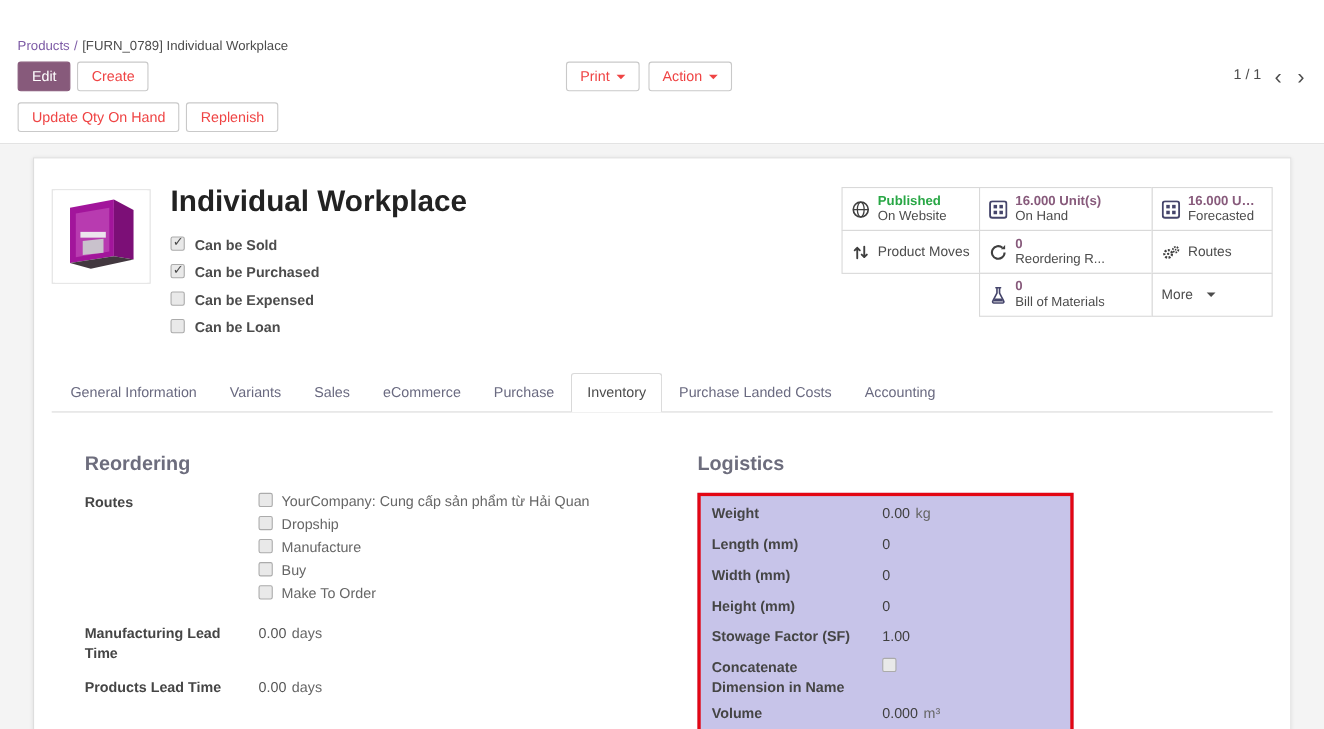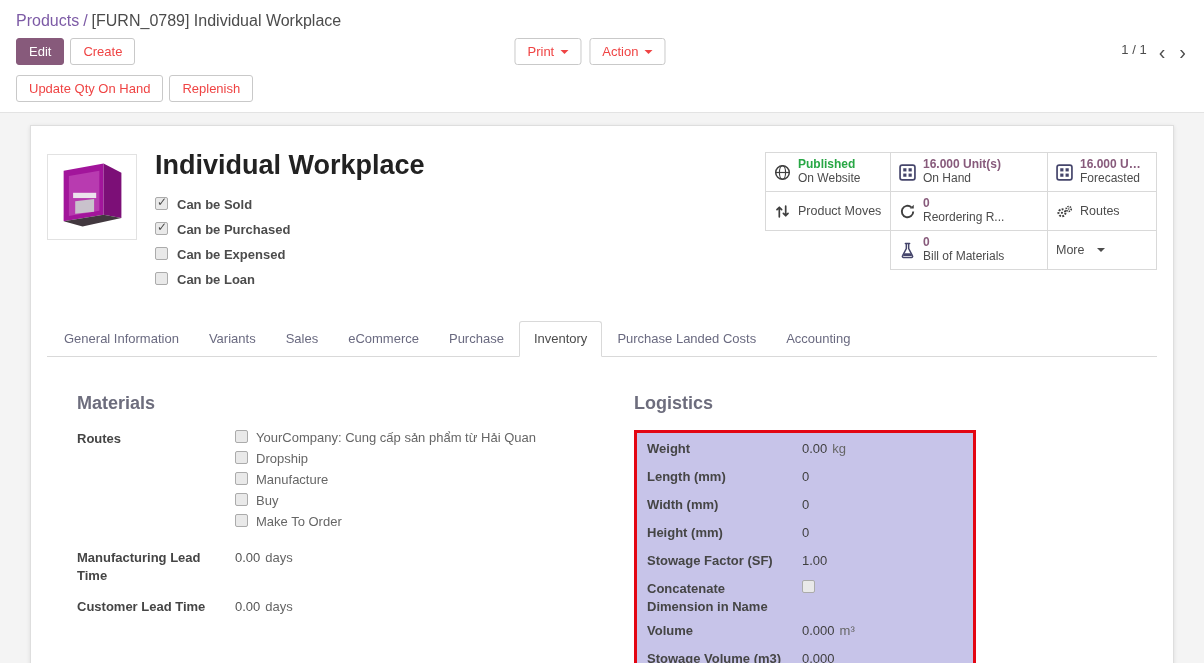--- a/index.html
+++ b/index.html
@@ -1,21 +1,21 @@
 <!DOCTYPE html>
 <html><head>
 <meta charset="utf-8">
 <style>
   * { box-sizing: border-box; margin: 0; padding: 0; }
   html,body { width:1204px; height:663px; overflow:hidden; background:#fff;
     font-family:"Liberation Sans","DejaVu Sans",sans-serif; font-size:13px; color:#4c4c4c; }
 
   
   .control-panel { background:#fff; padding:6px 16px 10px; border-bottom:1px solid #e3e3e3; }
-  .breadcrumb { font-size:16px; padding:6px 0 8px; }
+  .breadcrumb { font-size:12px; padding:6px 0 8px;margin-top:22px; }
   .breadcrumb a { color:#7d5ba6; text-decoration:none; cursor:pointer; }
   .breadcrumb .sep { color:#7d5ba6; margin:0 4px; }
   .breadcrumb .current { color:#4c4c4c; }
 
   .cp-row { display:flex; align-items:center; position:relative; margin-bottom:10px; }
   .cp-left { display:flex; gap:6px; }
   .cp-center { position:absolute; left:50%; transform:translateX(-58%); display:flex; gap:8px; }
   .cp-right { margin-left:auto; display:flex; align-items:flex-start; gap:10px; color:#4c4c4c; }
   .pager-count { font-size:13px; }
   .pager-btn { font-size:20px; color:#4c4c4c; cursor:pointer; line-height:1; padding:0 2px; }
@@ -277,21 +277,21 @@
       <div class="tab">eCommerce</div>
       <div class="tab">Purchase</div>
       <div class="tab active">Inventory</div>
       <div class="tab">Purchase Landed Costs</div>
       <div class="tab">Accounting</div>
     </div>
 
     <div class="form-cols">
 
       <div class="form-col">
-        <div class="group-title">Materials</div>
+        <div class="group-title">Reordering</div>
 
         <div class="f-row">
           <span class="f-label">Routes</span>
           <div class="routes-list">
             <div class="route-item">
               <span class="cb" data-checked="false"></span>
               <span>YourCompany: Cung cấp sản phẩm từ Hải Quan</span>
             </div>
             <div class="route-item">
               <span class="cb" data-checked="false"></span>
@@ -310,21 +310,21 @@
               <span>Make To Order</span>
             </div>
           </div>
         </div>
 
         <div class="f-row" style="margin-top:14px;">
           <span class="f-label">Manufacturing Lead Time</span>
           <span class="f-value"><span>0.00</span><span class="unit">days</span></span>
         </div>
         <div class="f-row" style="margin-top:14px;">
-          <span class="f-label">Customer Lead Time</span>
+          <span class="f-label">Products Lead Time</span>
           <span class="f-value"><span>0.00</span><span class="unit">days</span></span>
         </div>
       </div>
 
       <div class="form-col">
         <div class="group-title">Logistics</div>
 
         <div class="highlight-box">
           <div class="f-row">
             <span class="f-label">Weight</span>

